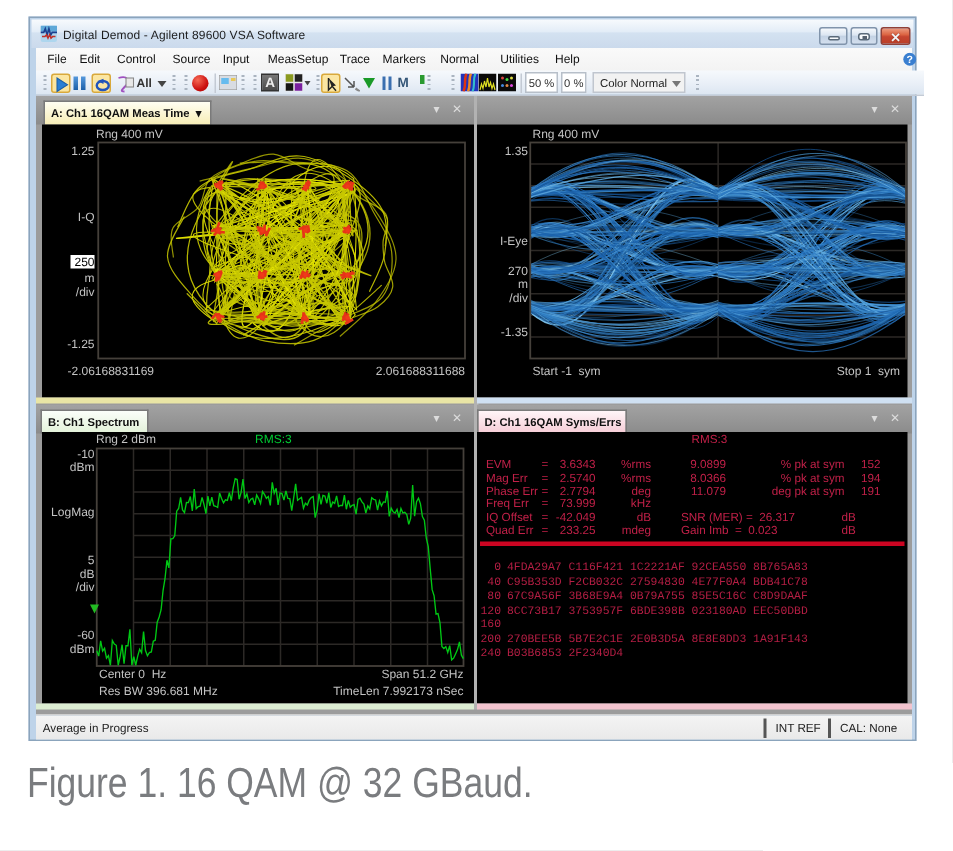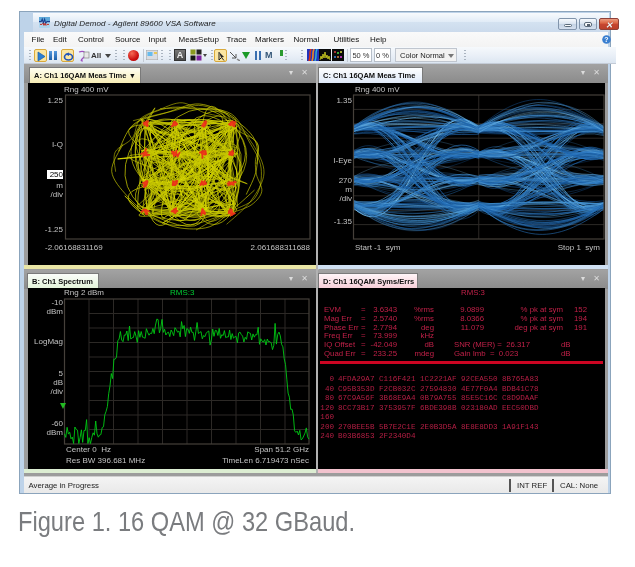--- a/index.html
+++ b/index.html
@@ -2,22 +2,22 @@
 <html><head>
 <meta charset="utf-8">
 <style>
 * { margin:0; padding:0; box-sizing:border-box; }
 html,body { width:635px; height:567px; background:#fff; font-family:"Liberation Sans", sans-serif; }
 #screen { position:relative; width:635px; height:567px; background:#fff; overflow:hidden; }
 .abs { position:absolute; }
 
 #win { position:absolute; left:19px; top:11px; width:592px; height:483px;
   background:#bed3e9; border:1px solid #8ba4bc; }
-#titlebar { position:absolute; left:13px; top:1px; right:1px; height:19px;
-  background:linear-gradient(#f7fafd 0%, #e2ecf7 45%, #d4e2f1 46%, #cbdaec 100%);font-style:italic; }
+#titlebar { position:absolute; left:1px; top:1px; right:1px; height:19px;
+  background:linear-gradient(#f7fafd 0%, #e2ecf7 45%, #d4e2f1 46%, #cbdaec 100%); }
 #titletext { position:absolute; left:21px; top:5.5px; font-size:8px; color:#1c1c1c; letter-spacing:0.1px; white-space:pre; }
 .winbtn { position:absolute; top:5px; height:12px; border:1px solid #8194ab; border-radius:2px;
   background:linear-gradient(#f6f9fc, #dbe5f1 45%, #c3d2e4 50%, #d4dfee); }
 #btnmin { left:525px; width:19px; }
 #btnmax { left:546px; width:18px; }
 #btnclose { left:566px; width:20px; border-color:#8f4038;
   background:linear-gradient(#eb9b80 0%, #dd6644 40%, #c64530 55%, #bb3f28 100%); }
 .glyph { position:absolute; font-size:9px; color:#222; }
 
 #menubar { position:absolute; left:4px; top:20px; width:584px; height:27px;
@@ -195,21 +195,20 @@
       <div class="panel" style="left:0px;top:0px;width:292px;height:205px">
         <div class="ptitle"></div>
         <div class="ptab" style="left:5px;width:112px;background:linear-gradient(#fffef2,#f7edb6)">A: Ch1 16QAM Meas Time  ▾</div>
         <div class="pbtns">▾ ✕</div>
         <div class="pblack" style="top:19px;height:182px;left:3.5px"></div>
         <div class="pstrip" style="background:#e9e5a5"></div>
       </div>
 
       <div class="panel" style="left:294px;top:0px;width:290px;height:205px">
         <div class="ptitle"></div>
-        <div class="ptab" style="left:0px;width:105px;background:linear-gradient(#fdfeff,#dfe9f8)">C: Ch1 16QAM Meas Time</div>
         <div class="pbtns">▾ ✕</div>
         <div class="pblack" style="top:19px;height:182px;right:3px"></div>
         <div class="pstrip" style="background:#cfe0f2"></div>
       </div>
 
       <div class="panel" style="left:0px;top:206px;width:292px;height:203px">
         <div class="ptitle"></div>
         <div class="ptab" style="left:3px;width:72px;background:linear-gradient(#fbfefa,#e2f2d8)">B: Ch1 Spectrum</div>
         <div class="pbtns">▾ ✕</div>
         <div class="pblack" style="top:18px;height:181px;left:3.5px"></div>
@@ -984,21 +983,21 @@
   <div class="lblr" style="left:20px;top:336.5px;width:43px">LogMag</div>
   <div class="lblr" style="left:20px;top:368.5px;width:43px">5</div>
   <div class="lblr" style="left:20px;top:378px;width:43px">dB</div>
   <div class="lblr" style="left:20px;top:387px;width:43px">/div</div>
   <div class="lblr" style="left:20px;top:419px;width:43px">-60</div>
   <div class="lblr" style="left:20px;top:428px;width:43px">dBm</div>
   <div class="abs" style="left:60px;top:403px;width:0;height:0;border-left:3.5px solid transparent;border-right:3.5px solid transparent;border-top:6px solid #22bb22"></div>
   <div class="lbl" style="left:66px;top:445px">Center 0  Hz</div>
   <div class="lblr" style="left:210px;top:445px;width:99px">Span 51.2 GHz</div>
   <div class="lbl" style="left:66px;top:456px">Res BW 396.681 MHz</div>
-  <div class="lblr" style="left:210px;top:456px;width:99px">TimeLen 6.719473 nSec</div>
+  <div class="lblr" style="left:210px;top:456px;width:99px">TimeLen 7.992173 nSec</div>
 
   <div class="dtxt" style="left:461px;top:288px">RMS:3</div>
   <div class="dtxt" style="left:324px;top:305px">EVM</div>
   <div class="dtxt" style="left:324px;top:314px">Mag Err</div>
   <div class="dtxt" style="left:324px;top:323px">Phase Err</div>
   <div class="dtxt" style="left:324px;top:331px">Freq Err</div>
   <div class="dtxt" style="left:324px;top:340px">IQ Offset</div>
   <div class="dtxt" style="left:324px;top:349px">Quad Err</div>
   <div class="dtxt" style="left:361px;top:305px">=</div>
   <div class="dtxt" style="left:361px;top:314px">=</div>

